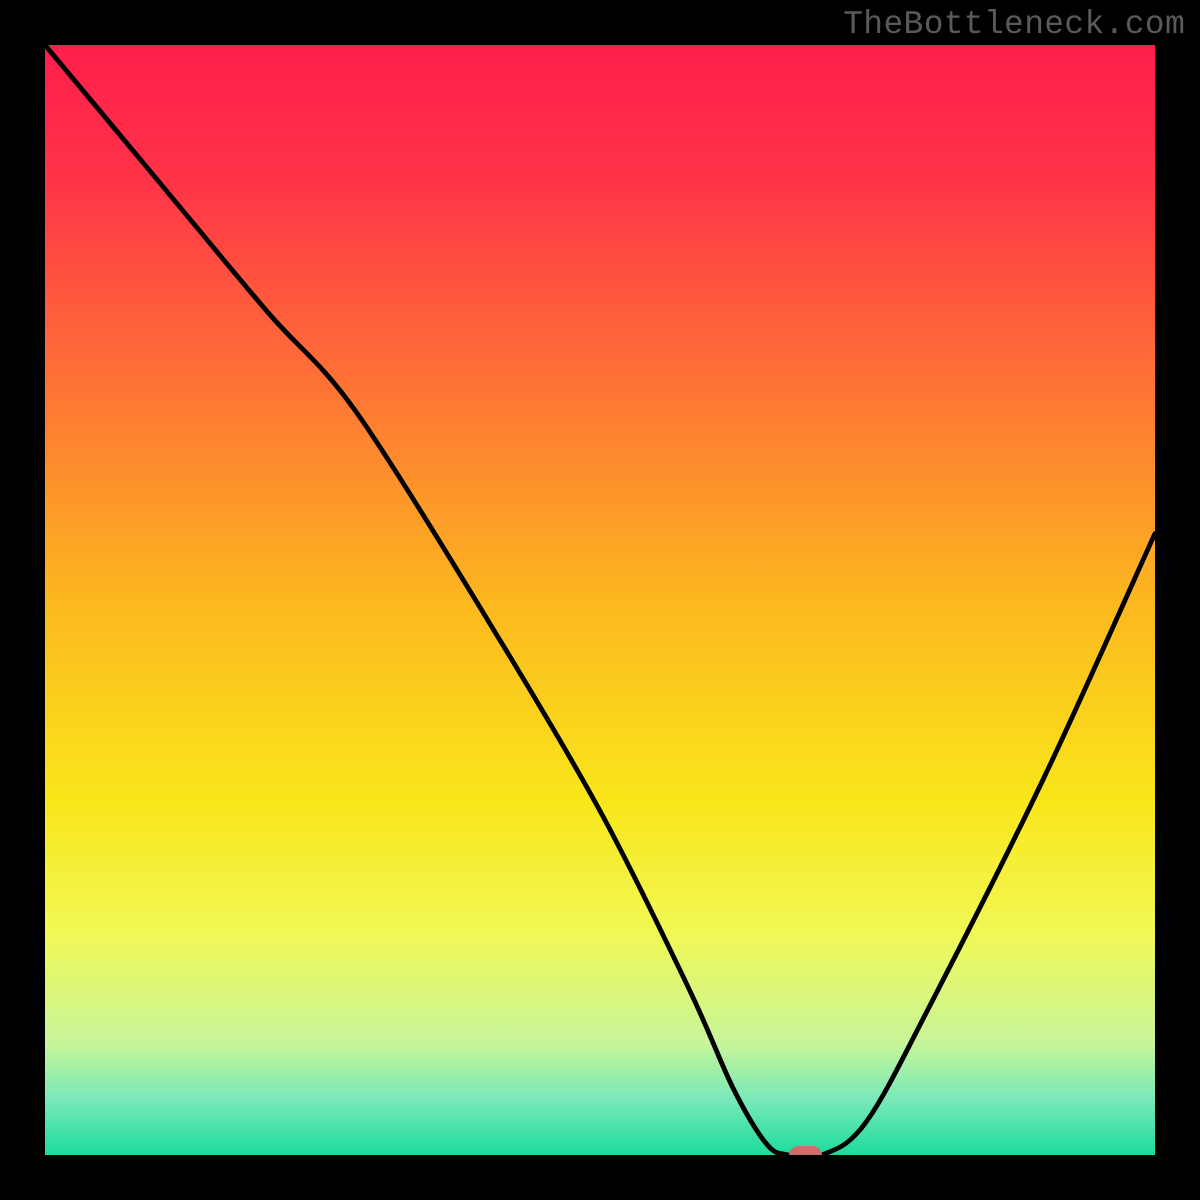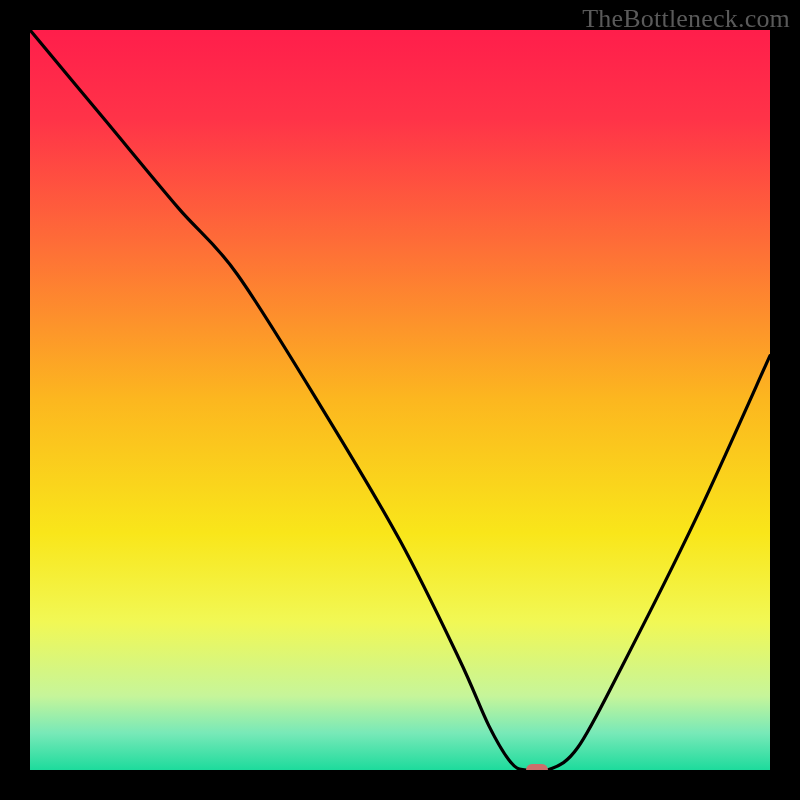--- a/index.html
+++ b/index.html
@@ -38,22 +38,22 @@
     left: 0;
     top: 0;
     width: 740px;
     height: 740px;
     pointer-events: none;
   }
   .watermark {
     position: absolute;
     top: 4px;
     right: 10px;
-    font-family: Liberation Serif, serif;
-    font-size: 26px;
+    font-family: Liberation Mono, monospace;
+    font-size: 22px;
     color: #5a5a5a;
     letter-spacing: 0.2px;
     user-select: none;
     margin-left: 10px;
   }
   .marker {
     position: absolute;
     width: 22px;
     height: 12px;
     border-radius: 6px;

